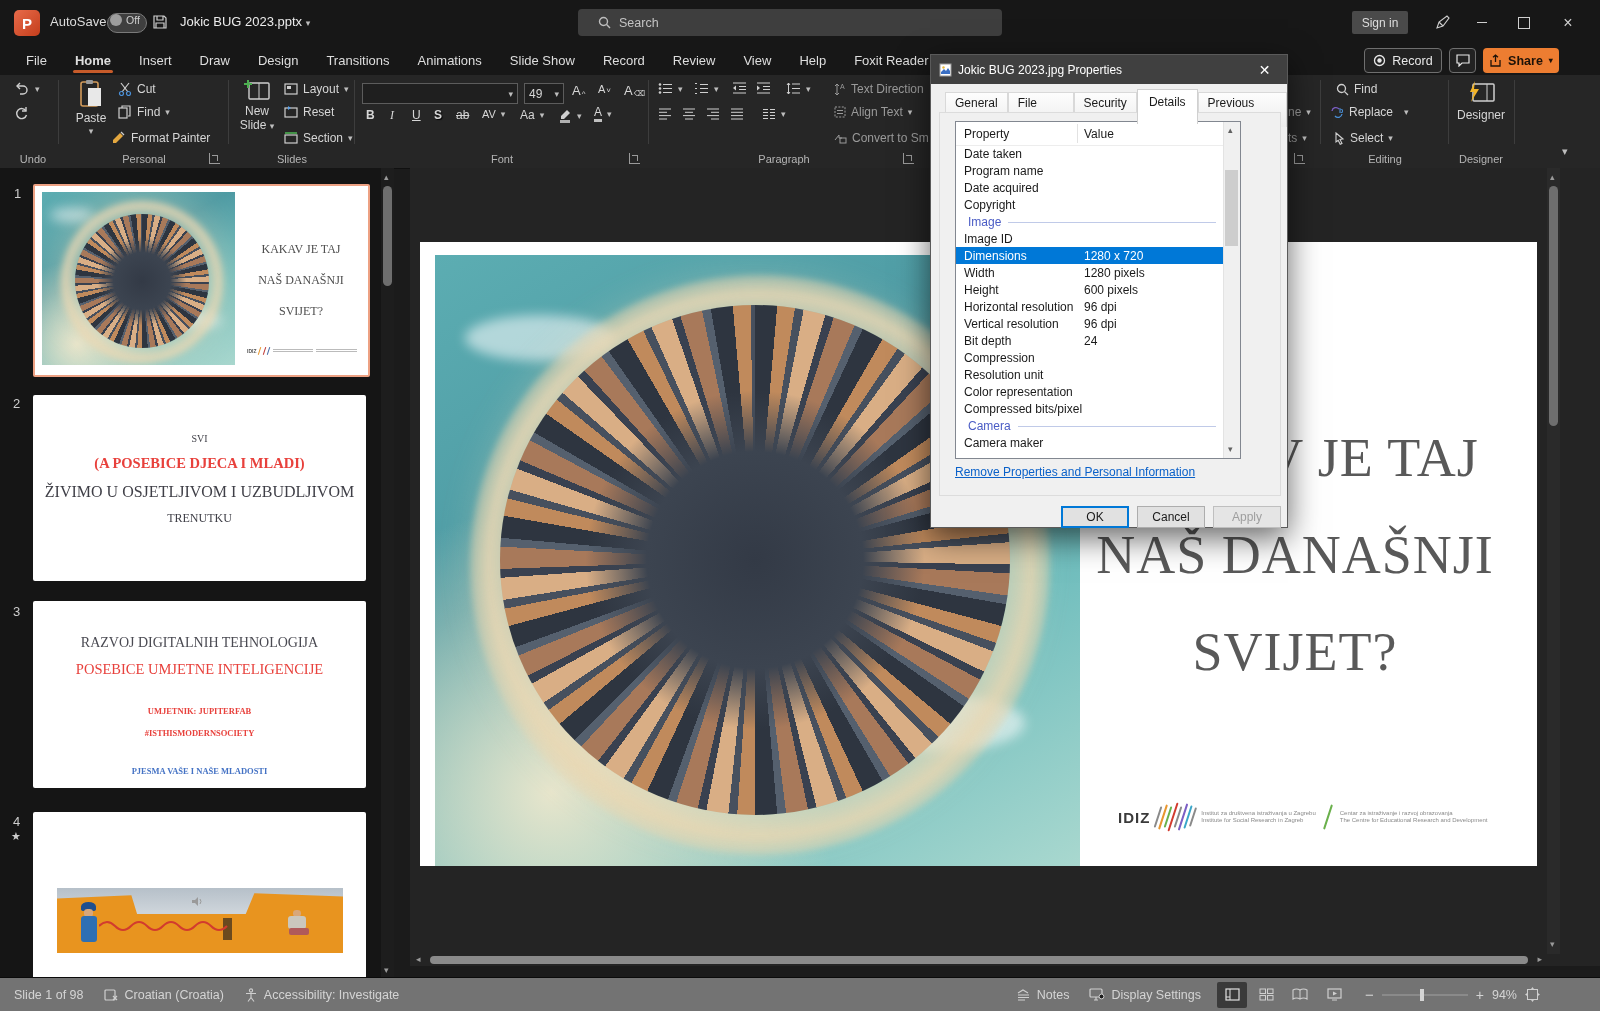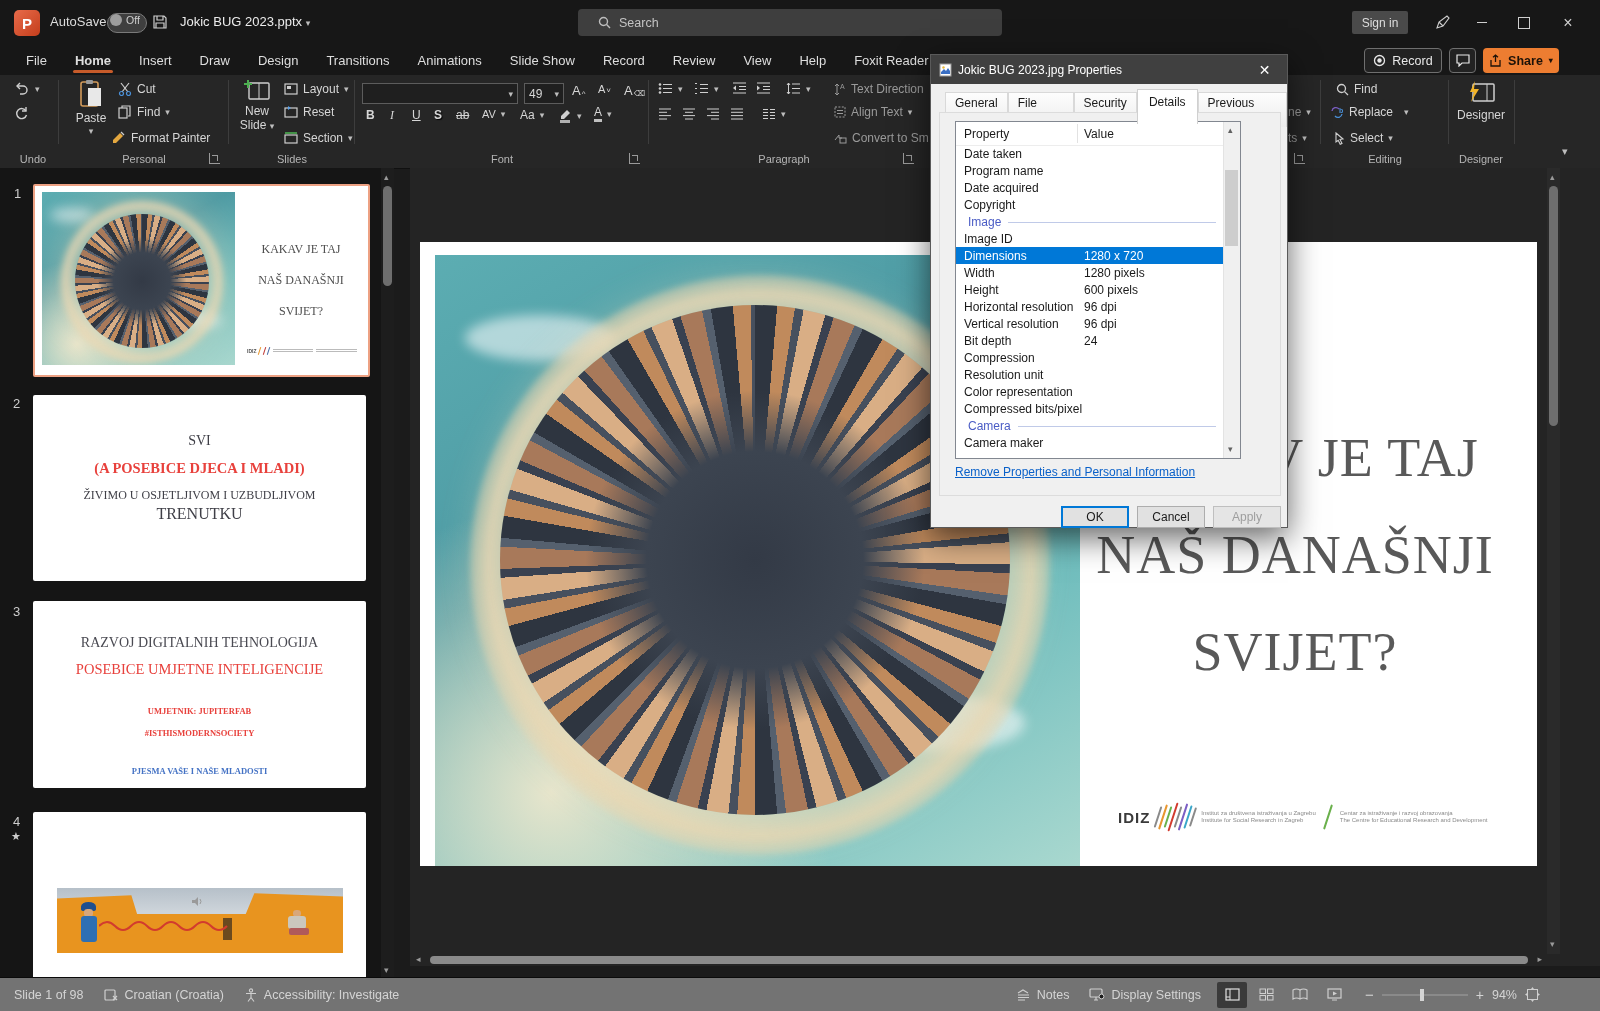--- a/index.html
+++ b/index.html
@@ -556,24 +556,24 @@
         <span style="width:1.5px;height:8px;background:#e8962e;transform:rotate(18deg)"></span>
         <span style="width:1.5px;height:8px;background:#c03a38;transform:rotate(18deg)"></span>
         <span style="width:1.5px;height:8px;background:#4a6da7;transform:rotate(18deg)"></span>
         <span style="width:42px;height:5px;background:repeating-linear-gradient(#bbb 0 1px,transparent 1px 2.5px)"></span>
         <span style="width:42px;height:5px;background:repeating-linear-gradient(#bbb 0 1px,transparent 1px 2.5px)"></span>
       </div>
     </div>
 
     <div class="slidenum" style="left:13px;top:228px">2</div>
     <div class="thumb serif" style="top:227px;width:333px;height:186px;text-align:center">
-      <div style="margin-top:38px;font-size:14px;color:#3f3f47">SVI</div>
+      <div style="margin-top:38px;font-size:10px;color:#3f3f47">SVI</div>
       <div style="margin-top:11px;font-size:14.5px;font-weight:bold;color:#E8413C">(A POSEBICE DJECA I MLADI)</div>
-      <div style="margin-top:11px;font-size:12px;color:#3f3f47">ŽIVIMO U OSJETLJIVOM I UZBUDLJIVOM</div>
-      <div style="margin-top:2px;font-size:16px;color:#3f3f47">TRENUTKU</div>
+      <div style="margin-top:11px;font-size:16px;color:#3f3f47">ŽIVIMO U OSJETLJIVOM I UZBUDLJIVOM</div>
+      <div style="margin-top:10px;font-size:12px;color:#3f3f47">TRENUTKU</div>
     </div>
 
     <div class="slidenum" style="left:13px;top:436px">3</div>
     <div class="thumb serif" style="top:433px;width:333px;height:187px;text-align:center">
       <div style="margin-top:34px;font-size:14px;color:#4a4a52">RAZVOJ DIGITALNIH TEHNOLOGIJA</div>
       <div style="margin-top:10px;font-size:14.5px;color:#E8413C">POSEBICE UMJETNE INTELIGENCIJE</div>
       <div style="margin-top:28px;font-size:8.5px;font-weight:bold;color:#E8413C">UMJETNIK: JUPITERFAB</div>
       <div style="margin-top:12px;font-size:8.5px;font-weight:bold;color:#E8413C">#ISTHISMODERNSOCIETY</div>
       <div style="margin-top:28px;font-size:8.5px;font-weight:bold;color:#4472C4">PJESMA VAŠE I NAŠE MLADOSTI</div>
     </div>

